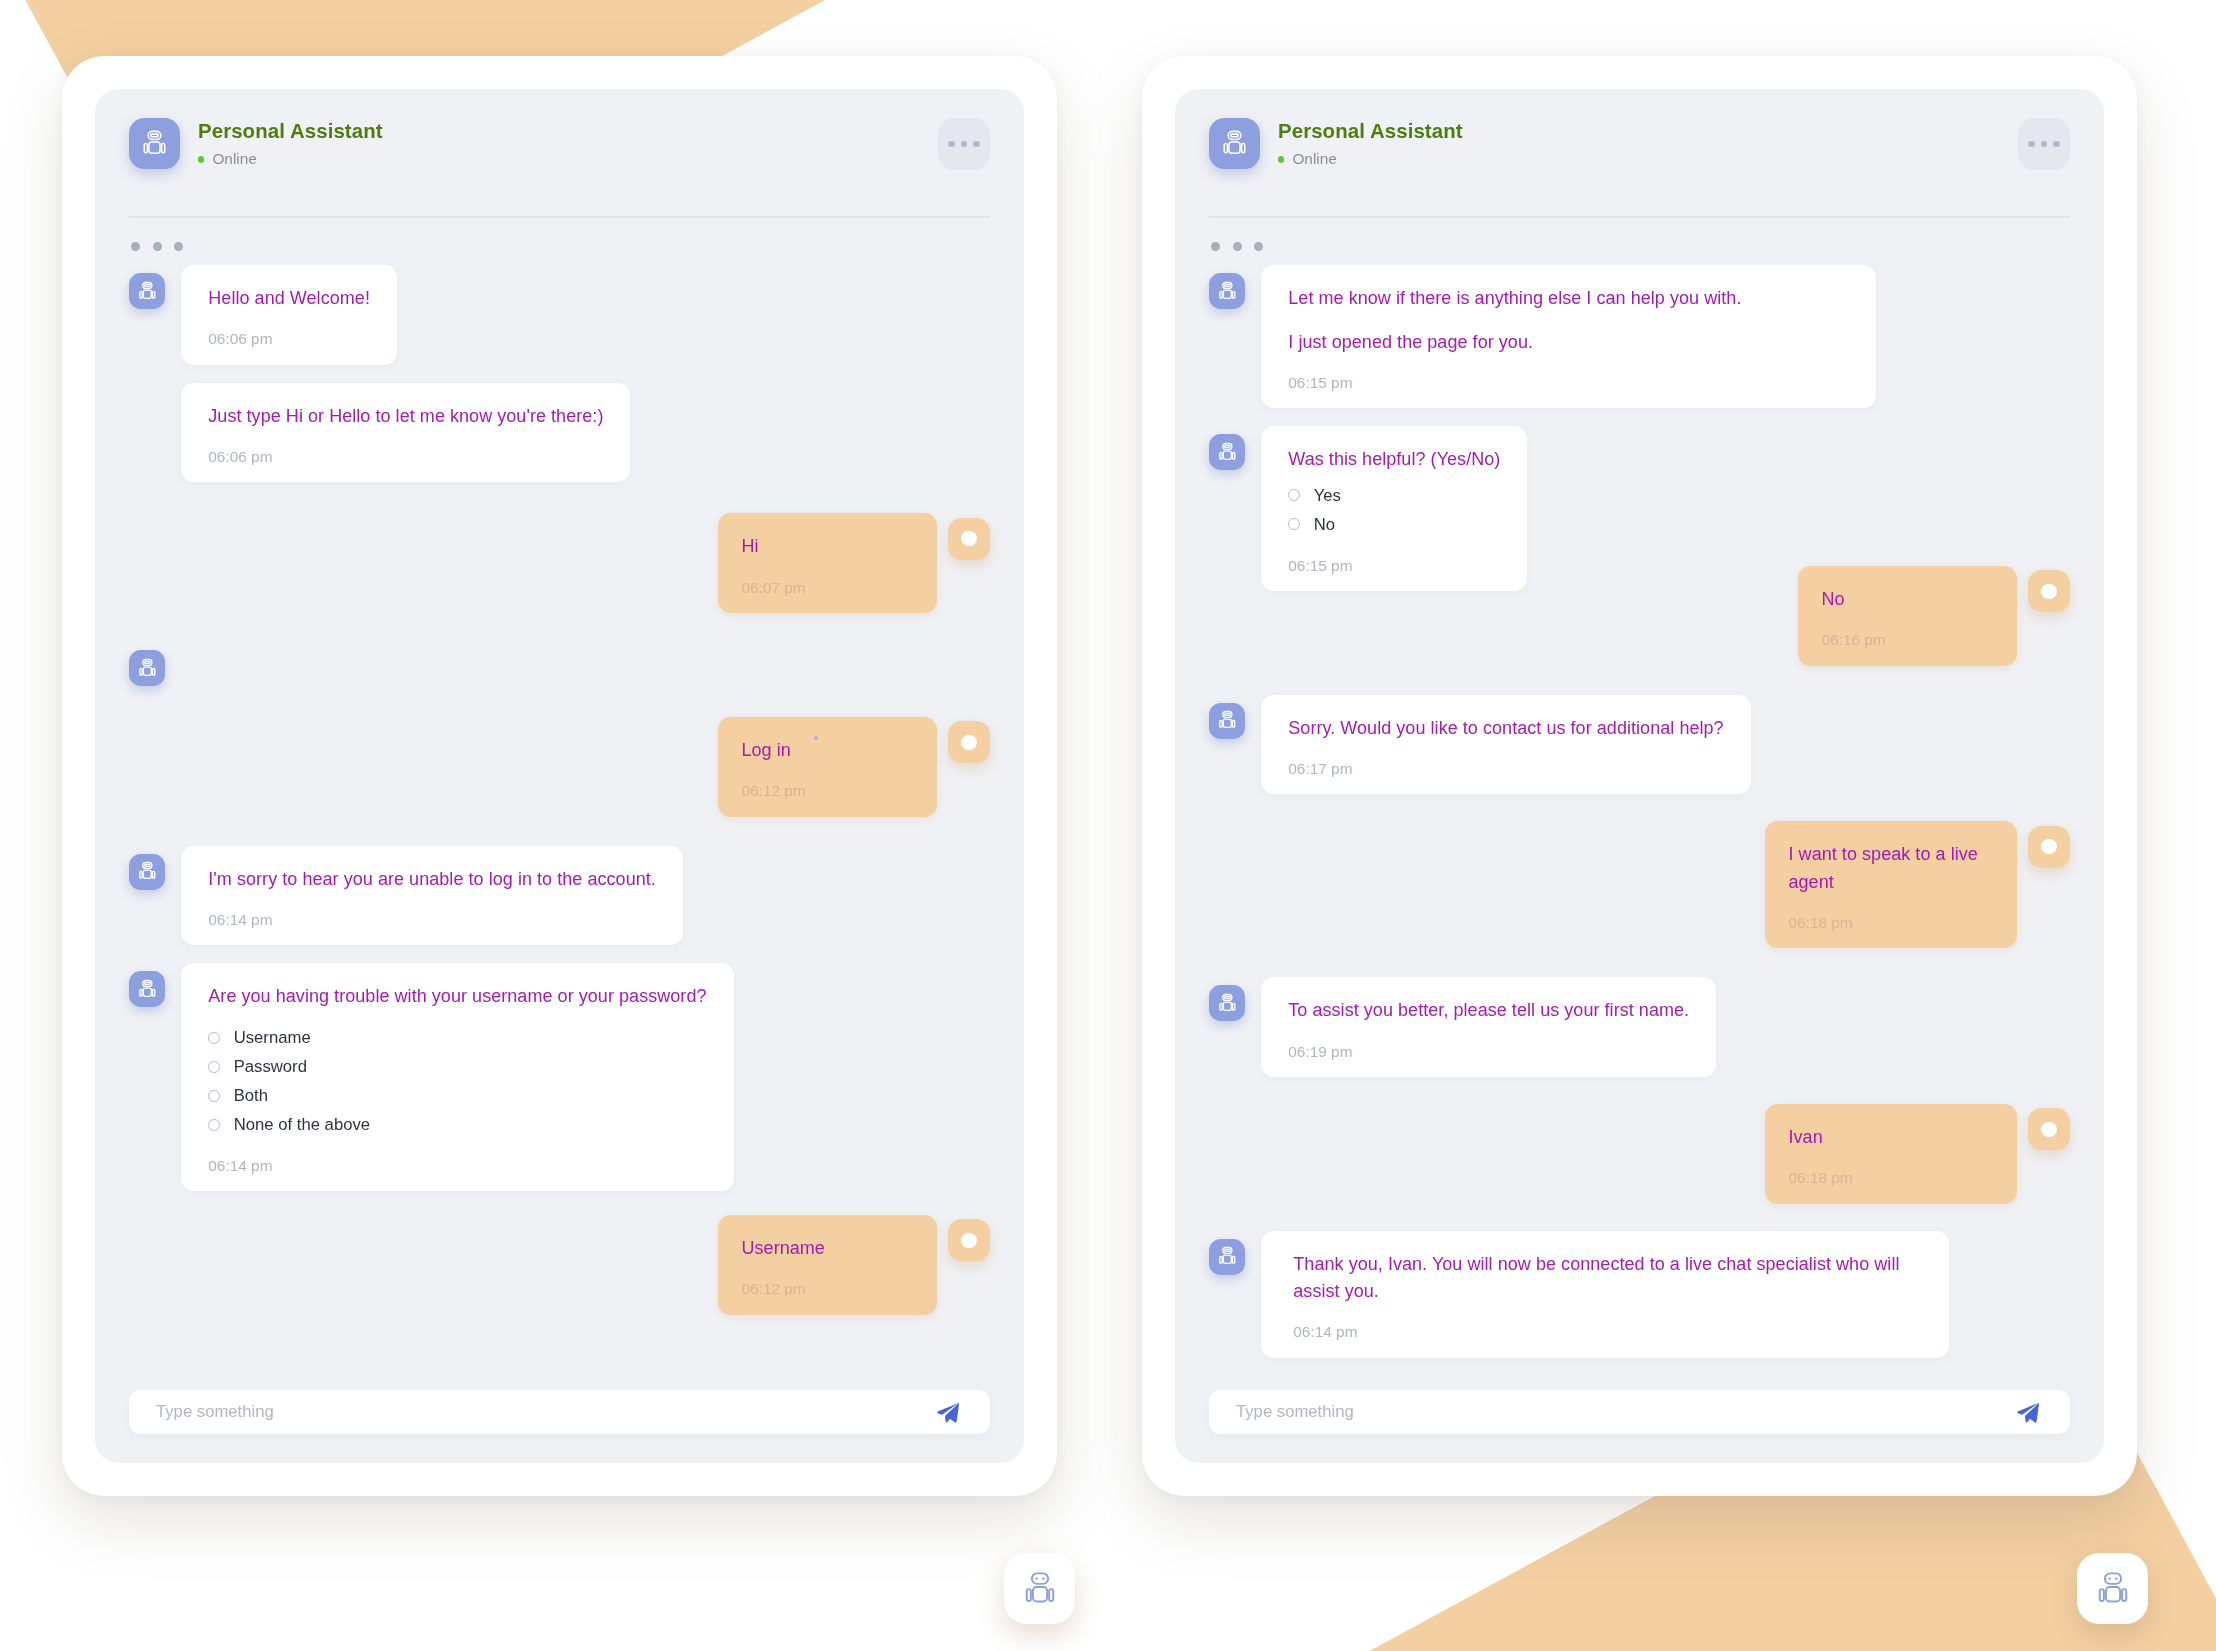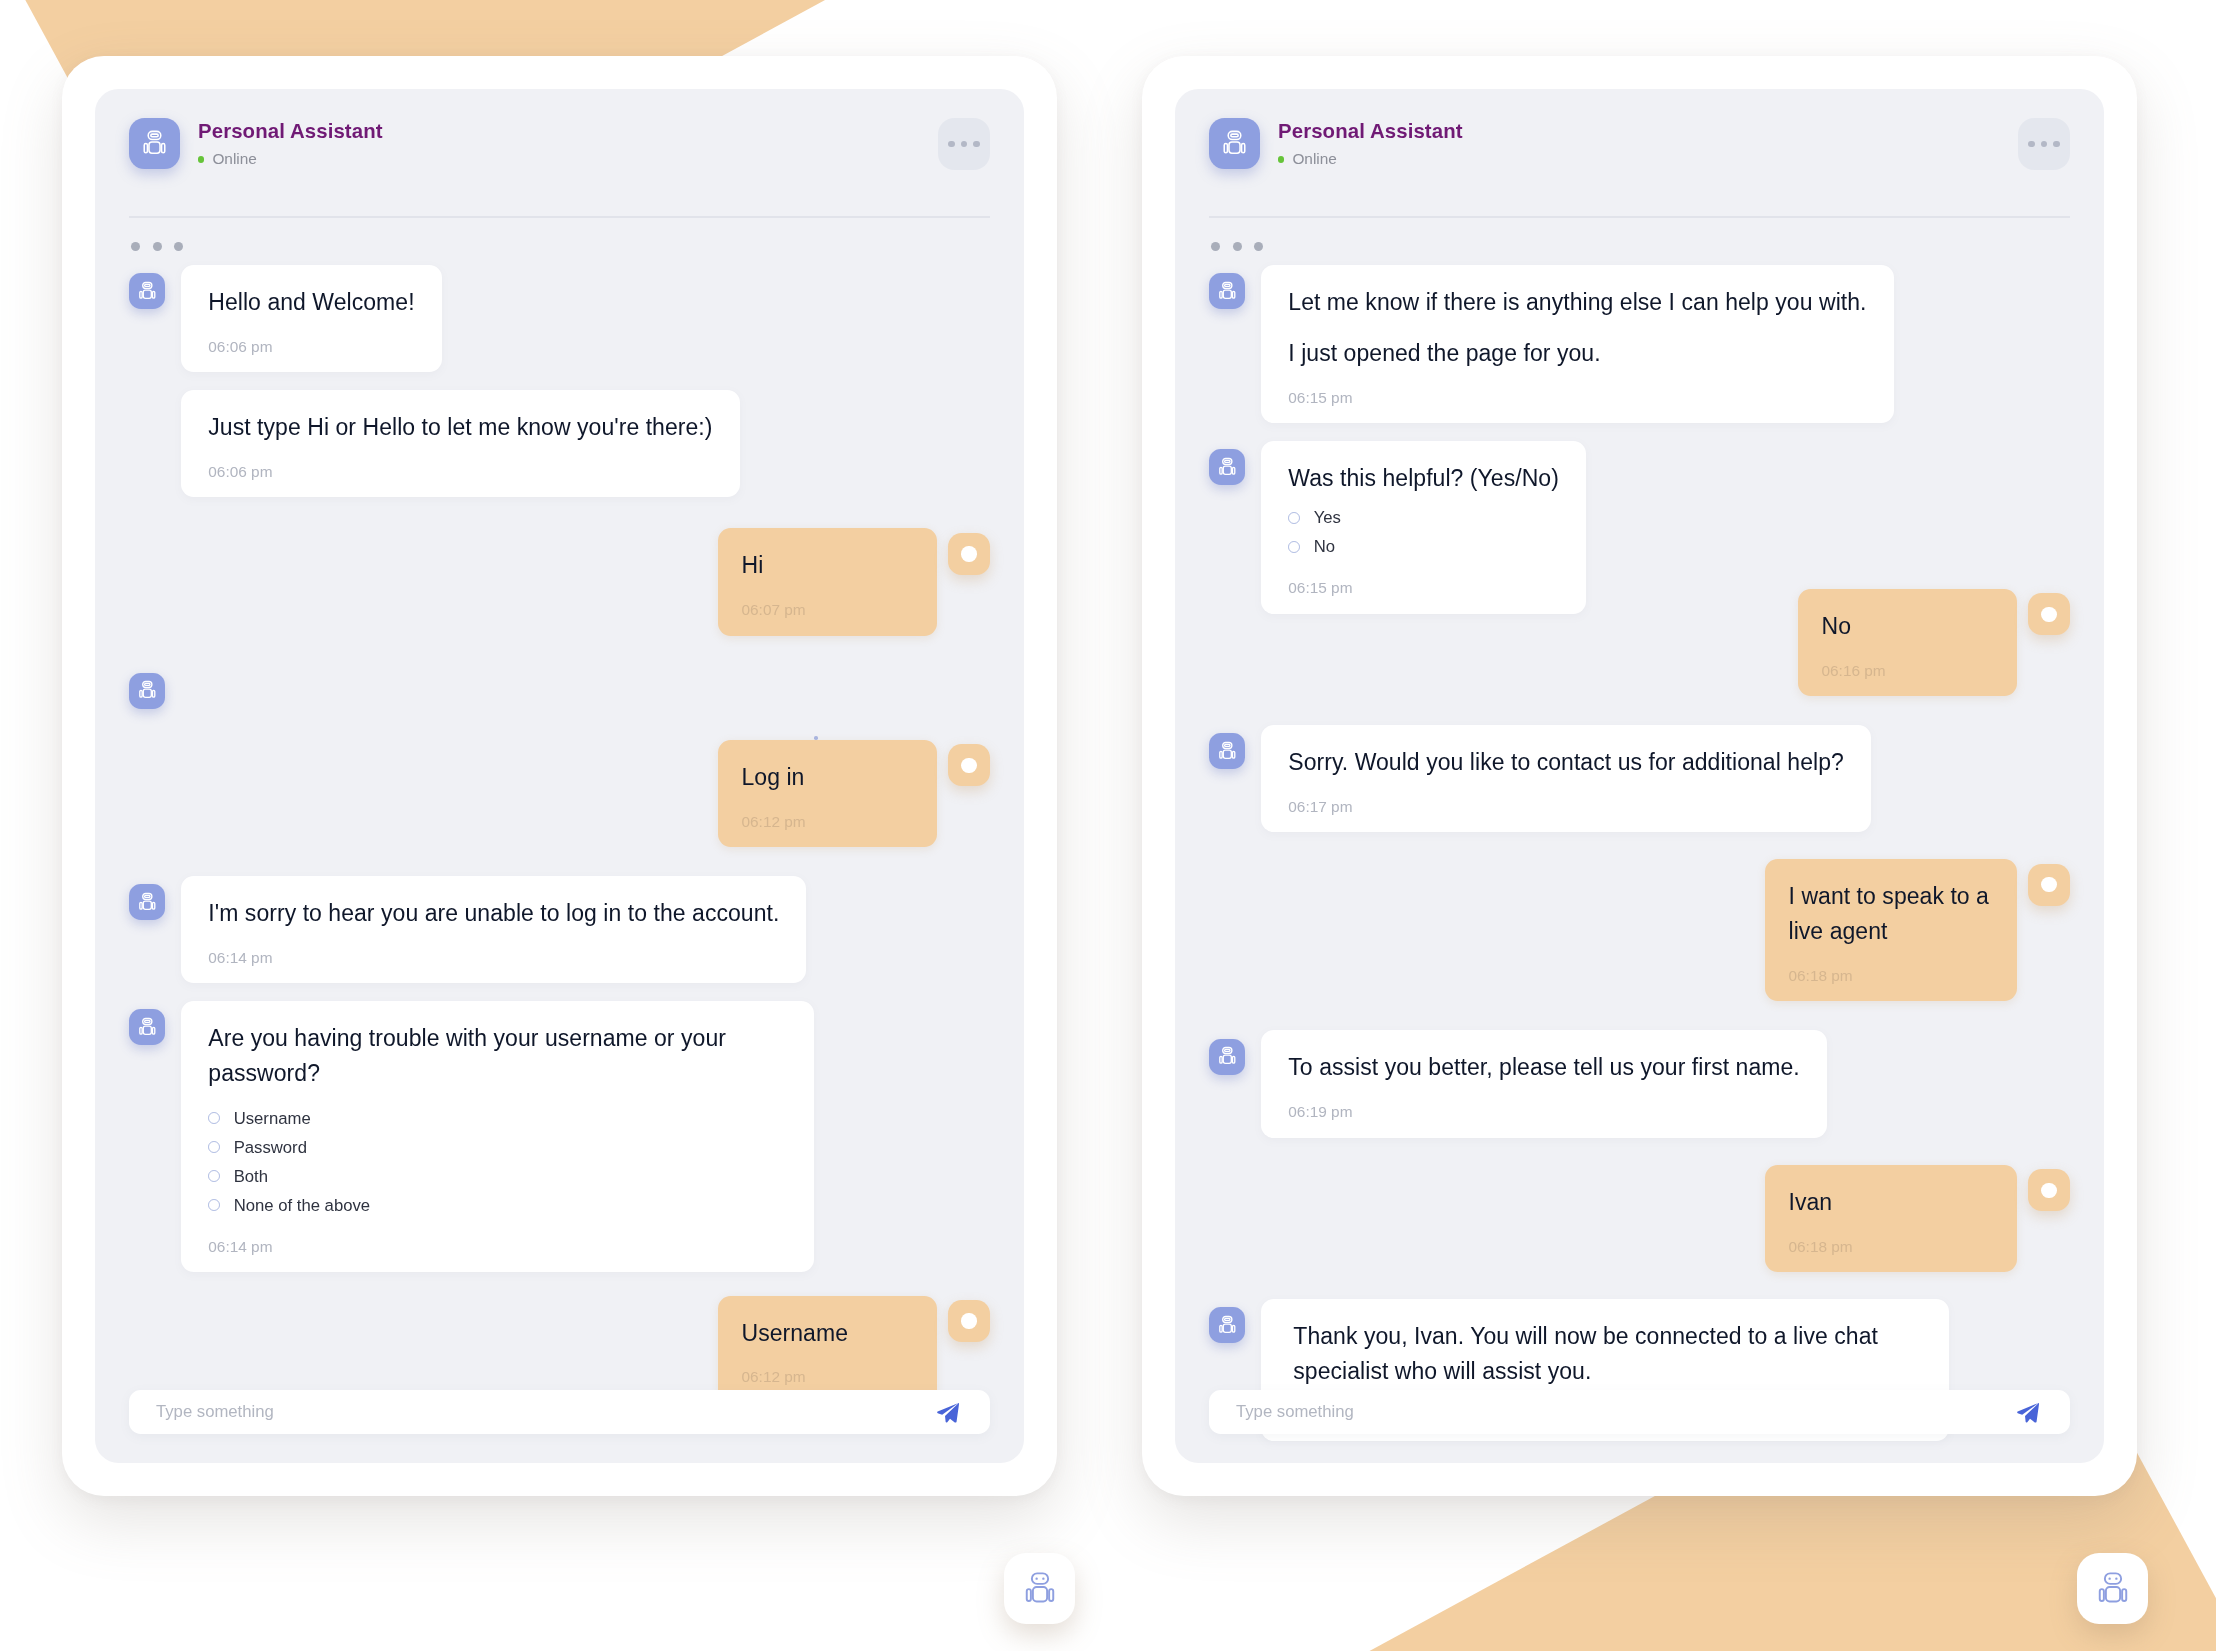--- a/index.html
+++ b/index.html
@@ -81,21 +81,21 @@
     background: #8e9fe0;
     display: flex; align-items: center; justify-content: center;
     box-shadow: 0 5.4px 12.7px rgba(110,125,200,0.34);
     flex: 0 0 auto;
   }
   .bot-badge svg { width: 31px; height: 31px; display: block; }
   .hdr-text { margin-left: 18px; padding-top: 1.8px; }
   .hdr-title {
     font-size: 20.4px;
     font-weight: bold;
-    color: #701a75;
+    color: #4d7c0f;
     letter-spacing: 0.1px;
     line-height: 1.15;
   }
   .hdr-status {
     margin-top: 7.2px;
     font-size: 15.4px;
     color: #8c8f99;
     display: flex; align-items: center;
   }
   .status-dot {
@@ -180,22 +180,22 @@
     max-width: 633px;
     box-shadow: 0 2.7px 9px rgba(120,125,145,0.055);
   }
   .bubble.out {
     background: #f3cfa1;
     margin-left: 0;
     box-shadow: 0 2.7px 9px rgba(190,155,105,0.16);
   }
 
   .b-line {
-    font-size: 23px;
-    color: #0f172a;
+    font-size: 18px;
+    color: #a21caf;
     line-height: 1.52;
     letter-spacing: 0.05px;
   }
   .b-line + .b-line { margin-top: 16.3px; }
   .b-time {
     font-size: 15.4px;
     color: #b1b5c0;
     margin-top: 18px;
   }
   .bubble.out .b-time { color: #d6b68f; }

